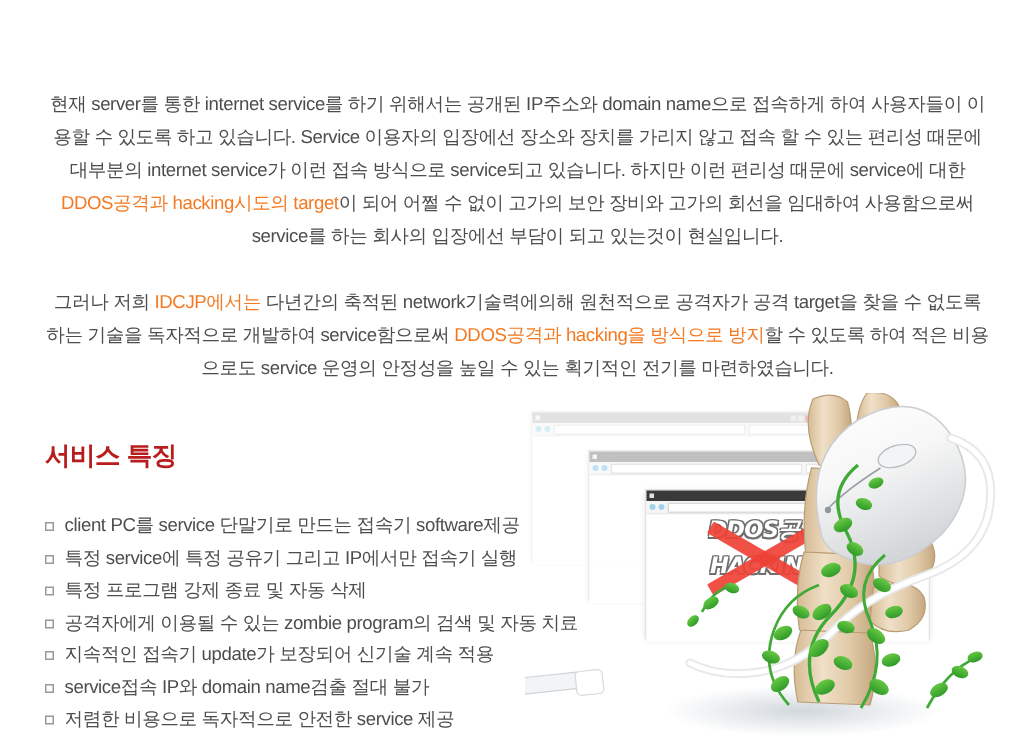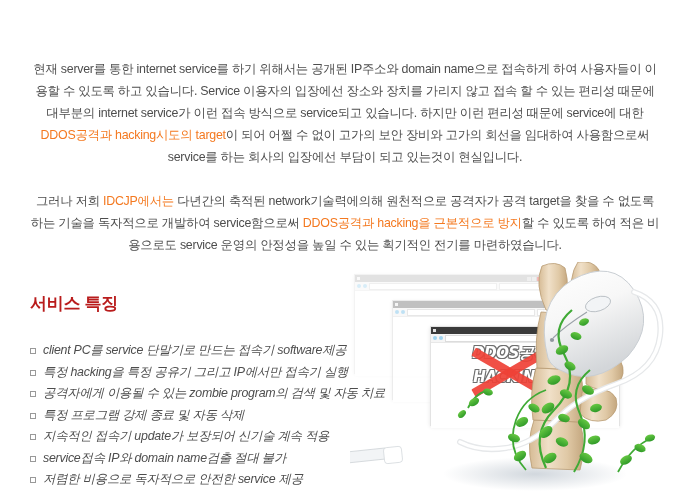--- a/index.html
+++ b/index.html
@@ -75,21 +75,20 @@
     list-style: none;
     font-size: 12.4px;
     letter-spacing: -0.25px;
   }
   .feature-list li {
     position: relative;
     padding-left: 13px;
     line-height: 21.5px;
     color: #4d4d4d;
     white-space: nowrap;
-    font-style: italic;
   }
   .feature-list li .sq {
     position: absolute;
     left: 0;
     top: 8px;
     width: 4px;
     height: 4px;
     border: 1px solid #999999;
     background: transparent;
   }
@@ -224,30 +223,30 @@
 </style>
 </head>
 <body>
 
 <div class="page">
 
 
   <div class="body-copy">
     <p><span>현재 server를 통한 internet service를 하기 위해서는 공개된 IP주소와 domain name으로 접속하게 하여 사용자들이 이용할 수 있도록 하고 있습니다. Service 이용자의 입장에선 장소와 장치를 가리지 않고 접속 할 수 있는 편리성 때문에 대부분의 internet service가 이런 접속 방식으로 service되고 있습니다. 하지만 이런 편리성 때문에 service에 대한 </span><span class="hl">DDOS공격과 hacking시도의 target</span><span>이 되어 어쩔 수 없이 고가의 보안 장비와 고가의 회선을 임대하여 사용함으로써 service를 하는 회사의 입장에선 부담이 되고 있는것이 현실입니다.</span></p>
 
-    <p class="gap"><span>그러나 저희 </span><span class="hl">IDCJP에서는</span><span> 다년간의 축적된 network기술력에의해 원천적으로 공격자가 공격 target을 찾을 수 없도록 하는 기술을 독자적으로 개발하여 service함으로써 </span><span class="hl">DDOS공격과 hacking을 근본적으로 방지</span><span>할 수 있도록 하여 적은 비용으로도 service 운영의 안정성을 높일 수 있는 획기적인 전기를 마련하였습니다.</span></p>
+    <p class="gap"><span>그러나 저희 </span><span class="hl">IDCJP에서는</span><span> 다년간의 축적된 network기술력에의해 원천적으로 공격자가 공격 target을 찾을 수 없도록 하는 기술을 독자적으로 개발하여 service함으로써 </span><span class="hl">DDOS공격과 hacking을 방식으로 방지</span><span>할 수 있도록 하여 적은 비용으로도 service 운영의 안정성을 높일 수 있는 획기적인 전기를 마련하였습니다.</span></p>
   </div>
 
   <h2 class="features-title">서비스 특징</h2>
 
   <ul class="feature-list">
     <li><span class="sq"></span><span>client PC를 service 단말기로 만드는 접속기 software제공</span></li>
-    <li><span class="sq"></span><span>특정 hacking을 특정 공유기 그리고 IP에서만 접속기 실행</span></li>
+    <li><span class="sq"></span><span>특정 service에 특정 공유기 그리고 IP에서만 접속기 실행</span></li>
+    <li><span class="sq"></span><span>특정 프로그램 강제 종료 및 자동 삭제</span></li>
     <li><span class="sq"></span><span>공격자에게 이용될 수 있는 zombie program의 검색 및 자동 치료</span></li>
-    <li><span class="sq"></span><span>특정 프로그램 강제 종료 및 자동 삭제</span></li>
     <li><span class="sq"></span><span>지속적인 접속기 update가 보장되어 신기술 계속 적용</span></li>
     <li><span class="sq"></span><span>service접속 IP와 domain name검출 절대 불가</span></li>
     <li><span class="sq"></span><span>저렴한 비용으로 독자적으로 안전한 service 제공</span></li>
   </ul>
 
   <div class="illustration">
 
     <div class="browser b1">
       <div class="bar">
         <span class="dot"></span>

